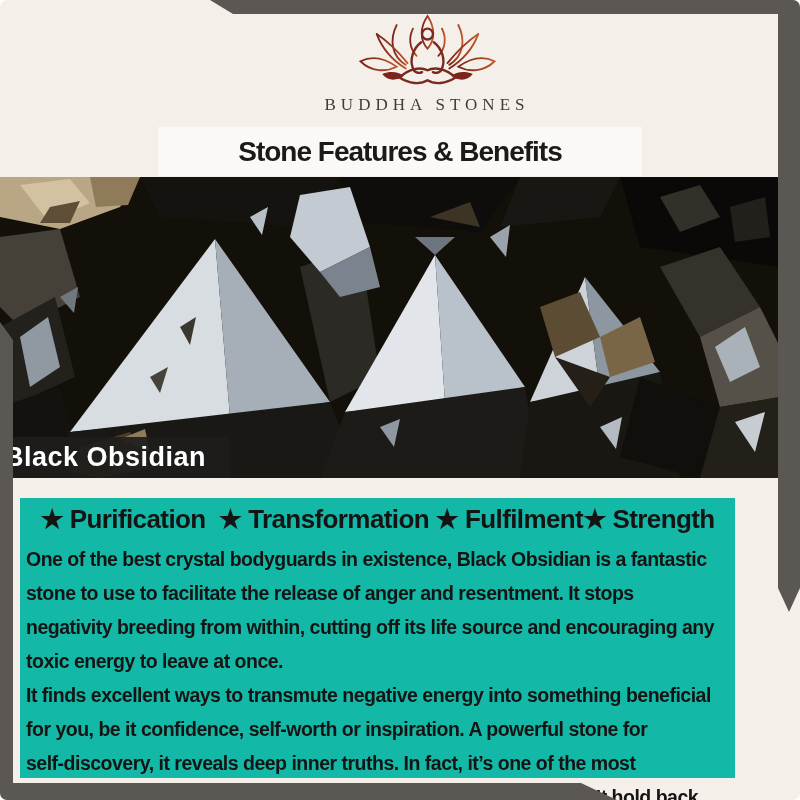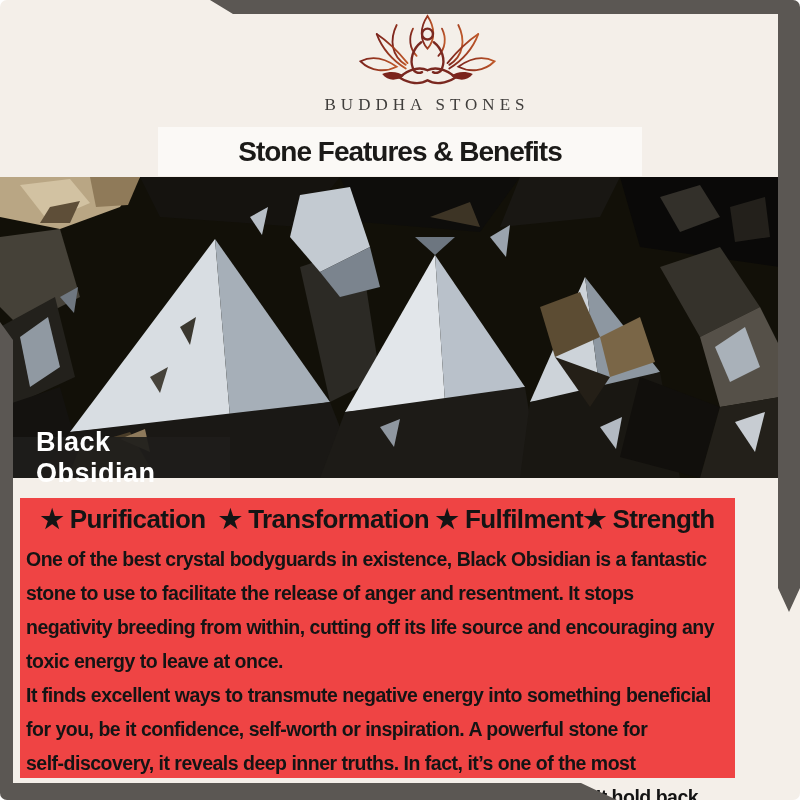--- a/index.html
+++ b/index.html
@@ -11,23 +11,23 @@
               font-family:"Liberation Serif",serif;font-size:17px;letter-spacing:5px;
               color:#3f3d3b;}
   
   #title-band{left:158px;top:127px;width:484px;height:49px;background:#fbf9f6;}
   #title-text{left:0;top:0;width:100%;height:49px;line-height:49px;text-align:center;
               font-size:28px;font-weight:700;letter-spacing:-1px;color:#1b1a18;}
   
   #photo{left:0;top:177px;width:780px;height:301px;}
   #caption-bar{left:0;top:437px;width:230px;height:41px;background:rgba(30,29,27,0.92);
                display:flex;align-items:center;}
-  #caption-text{color:#fff;font-weight:700;font-size:27px;letter-spacing:0.5px;padding-left:36px;}
+  #caption-text{color:#fff;font-weight:700;font-size:27px;letter-spacing:0.5px;padding-left:4px;}
   
-  #text-panel{left:20px;top:498px;width:715px;height:280px;background:#ef4444;text-decoration:underline;}
+  #text-panel{left:20px;top:498px;width:715px;height:280px;background:#14b8a6;text-decoration:underline;}
   #features-line{left:0;top:6px;width:100%;text-align:center;font-size:26px;font-weight:700;
                  letter-spacing:-0.6px;color:#141414;white-space:pre;}
   #body-copy{left:6px;top:44px;width:746px;font-size:19.5px;font-weight:700;letter-spacing:-0.5px;
              line-height:34px;color:#141414;white-space:pre;}
   #frame-svg,#photo-svg,#logo-svg{display:block;}
   #frame{left:0;top:0;width:800px;height:800px;pointer-events:none;}
   #logo{left:355px;top:14px;width:145px;height:80px;}
 </style>
 </head>
 <body>

